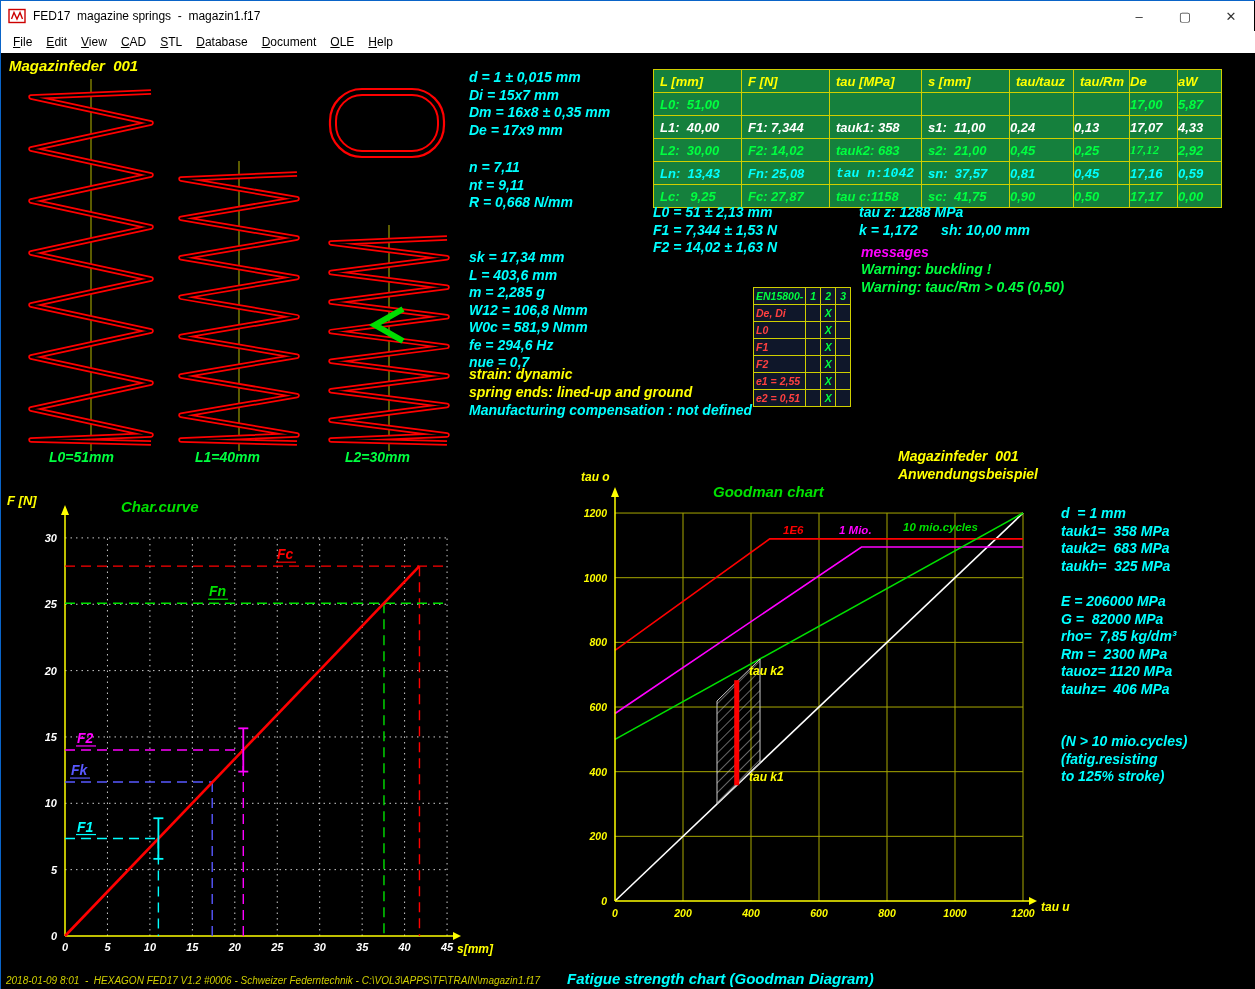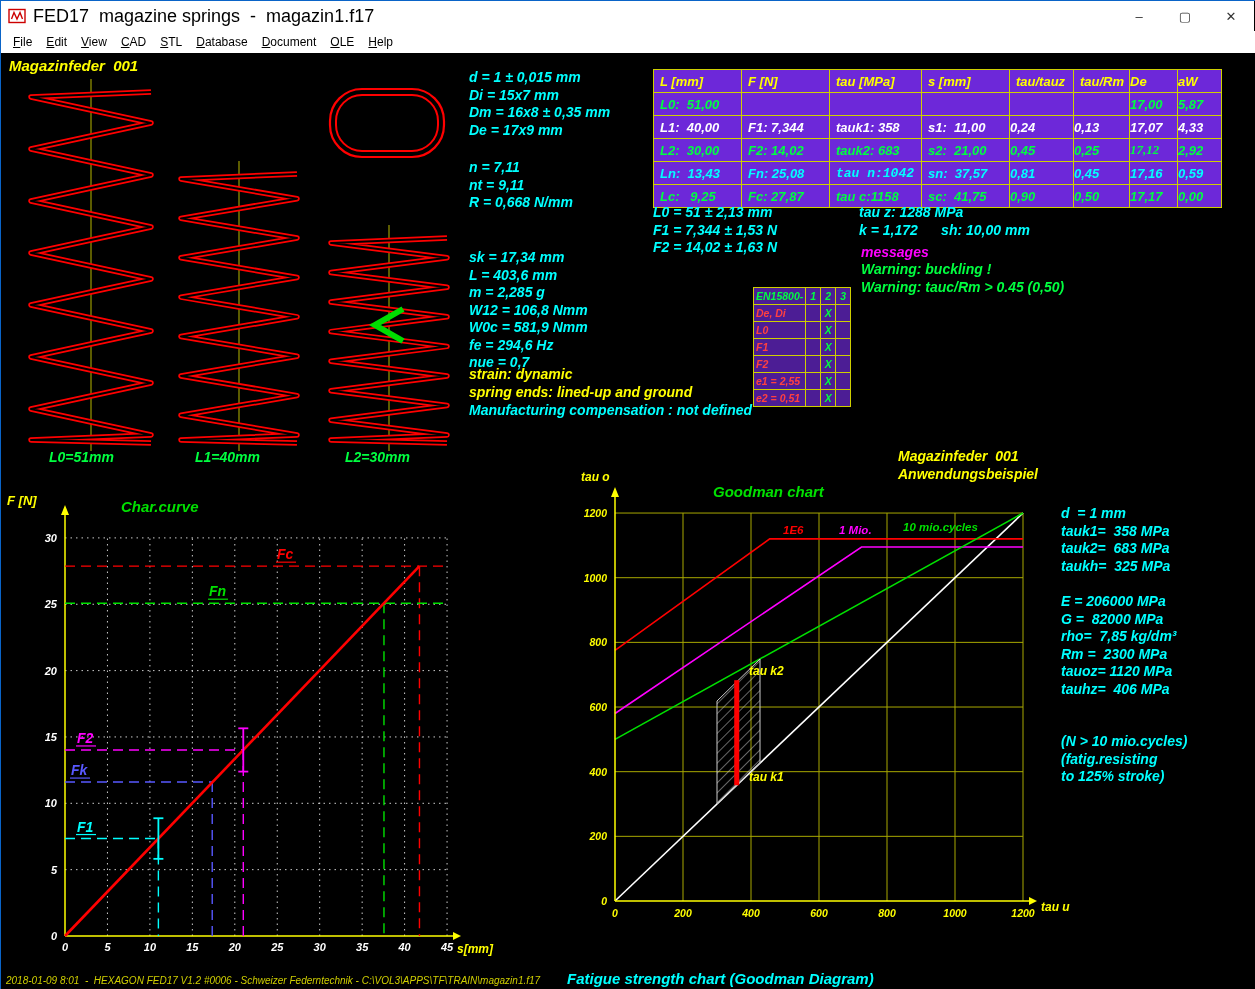--- a/index.html
+++ b/index.html
@@ -1,37 +1,37 @@
 <!DOCTYPE html>
 <html><head>
 <meta charset="utf-8">
 <style>
   html,body{margin:0;padding:0;background:#444;}
   .window{position:relative;width:1255px;height:989px;border:1px solid #0a64c8;background:#000;
           font-family:"Liberation Sans",sans-serif;overflow:hidden;}
   .titlebar{position:absolute;left:0;top:0;width:1253px;height:30px;background:#ffffff;display:flex;align-items:center;}
   .app-icon{width:18px;height:16px;margin-left:7px;flex:0 0 auto;}
-  .titlebar .title{margin-left:7px;font-size:18px;color:#000;flex:1;white-space:pre;}
+  .titlebar .title{margin-left:7px;font-size:12px;color:#000;flex:1;white-space:pre;}
   .win-controls{display:flex;height:30px;flex:0 0 auto;}
   .wc{width:46px;height:30px;display:flex;align-items:center;justify-content:center;font-size:13px;color:#333;}
   .menubar{position:absolute;left:0;top:30px;width:1253px;height:22px;background:#ffffff;display:flex;align-items:center;padding-left:5px;}
   .menu-item{display:inline-block;padding:1px 7px;font-size:12px;color:#000;}
   .menu-item::first-letter{text-decoration:underline;}
   .canvas{position:absolute;left:0;top:52px;width:1253px;height:935px;background:#000;}
   #gfx{position:absolute;left:0;top:0;}
   .abs{position:absolute;}
   .txt{font-style:italic;font-weight:bold;font-size:14px;white-space:pre;}
   .lines div{line-height:17.5px;height:17.5px;}
   .cyan{color:#00ffff}.yellow{color:#ffff00}.green{color:#00ff40}.magenta{color:#ff00ff}
-  #results-table{border-collapse:collapse;table-layout:fixed;background:#6d28d9;padding-left:14px;}
+  #results-table{border-collapse:collapse;table-layout:fixed;background:#15803d;padding-left:14px;}
   #results-table th,#results-table td{border:1px solid #cfcf00;font-style:italic;font-weight:bold;font-size:13px;
       height:22px;padding:0 0 0 6px;text-align:left;white-space:pre;overflow:hidden;}
   #results-table th{color:#ffff00;}
   #results-table .num{text-align:left;padding:0 8px 0 0;}
-  #en-table{border-collapse:collapse;table-layout:fixed;background:#4c1d95;}
+  #en-table{border-collapse:collapse;table-layout:fixed;background:#0f172a;}
   #en-table th,#en-table td{border:1px solid #cfcf00;font-style:italic;font-weight:bold;font-size:10.5px;
       height:16px;padding:0 2px;white-space:pre;overflow:hidden;}
   #en-table th{color:#00ff40;text-align:left;}
   #en-table th.c{text-align:center;padding:0;}
   #en-table td.lab{color:#ff4040;}
   #en-table td.mark{color:#00ff40;text-align:center;padding:0;}
   #footer div{line-height:19px;font-size:15px;}
   #statusbar{font-size:10px;color:#cfcf00;font-style:italic;white-space:pre;}
 </style>
 </head>

